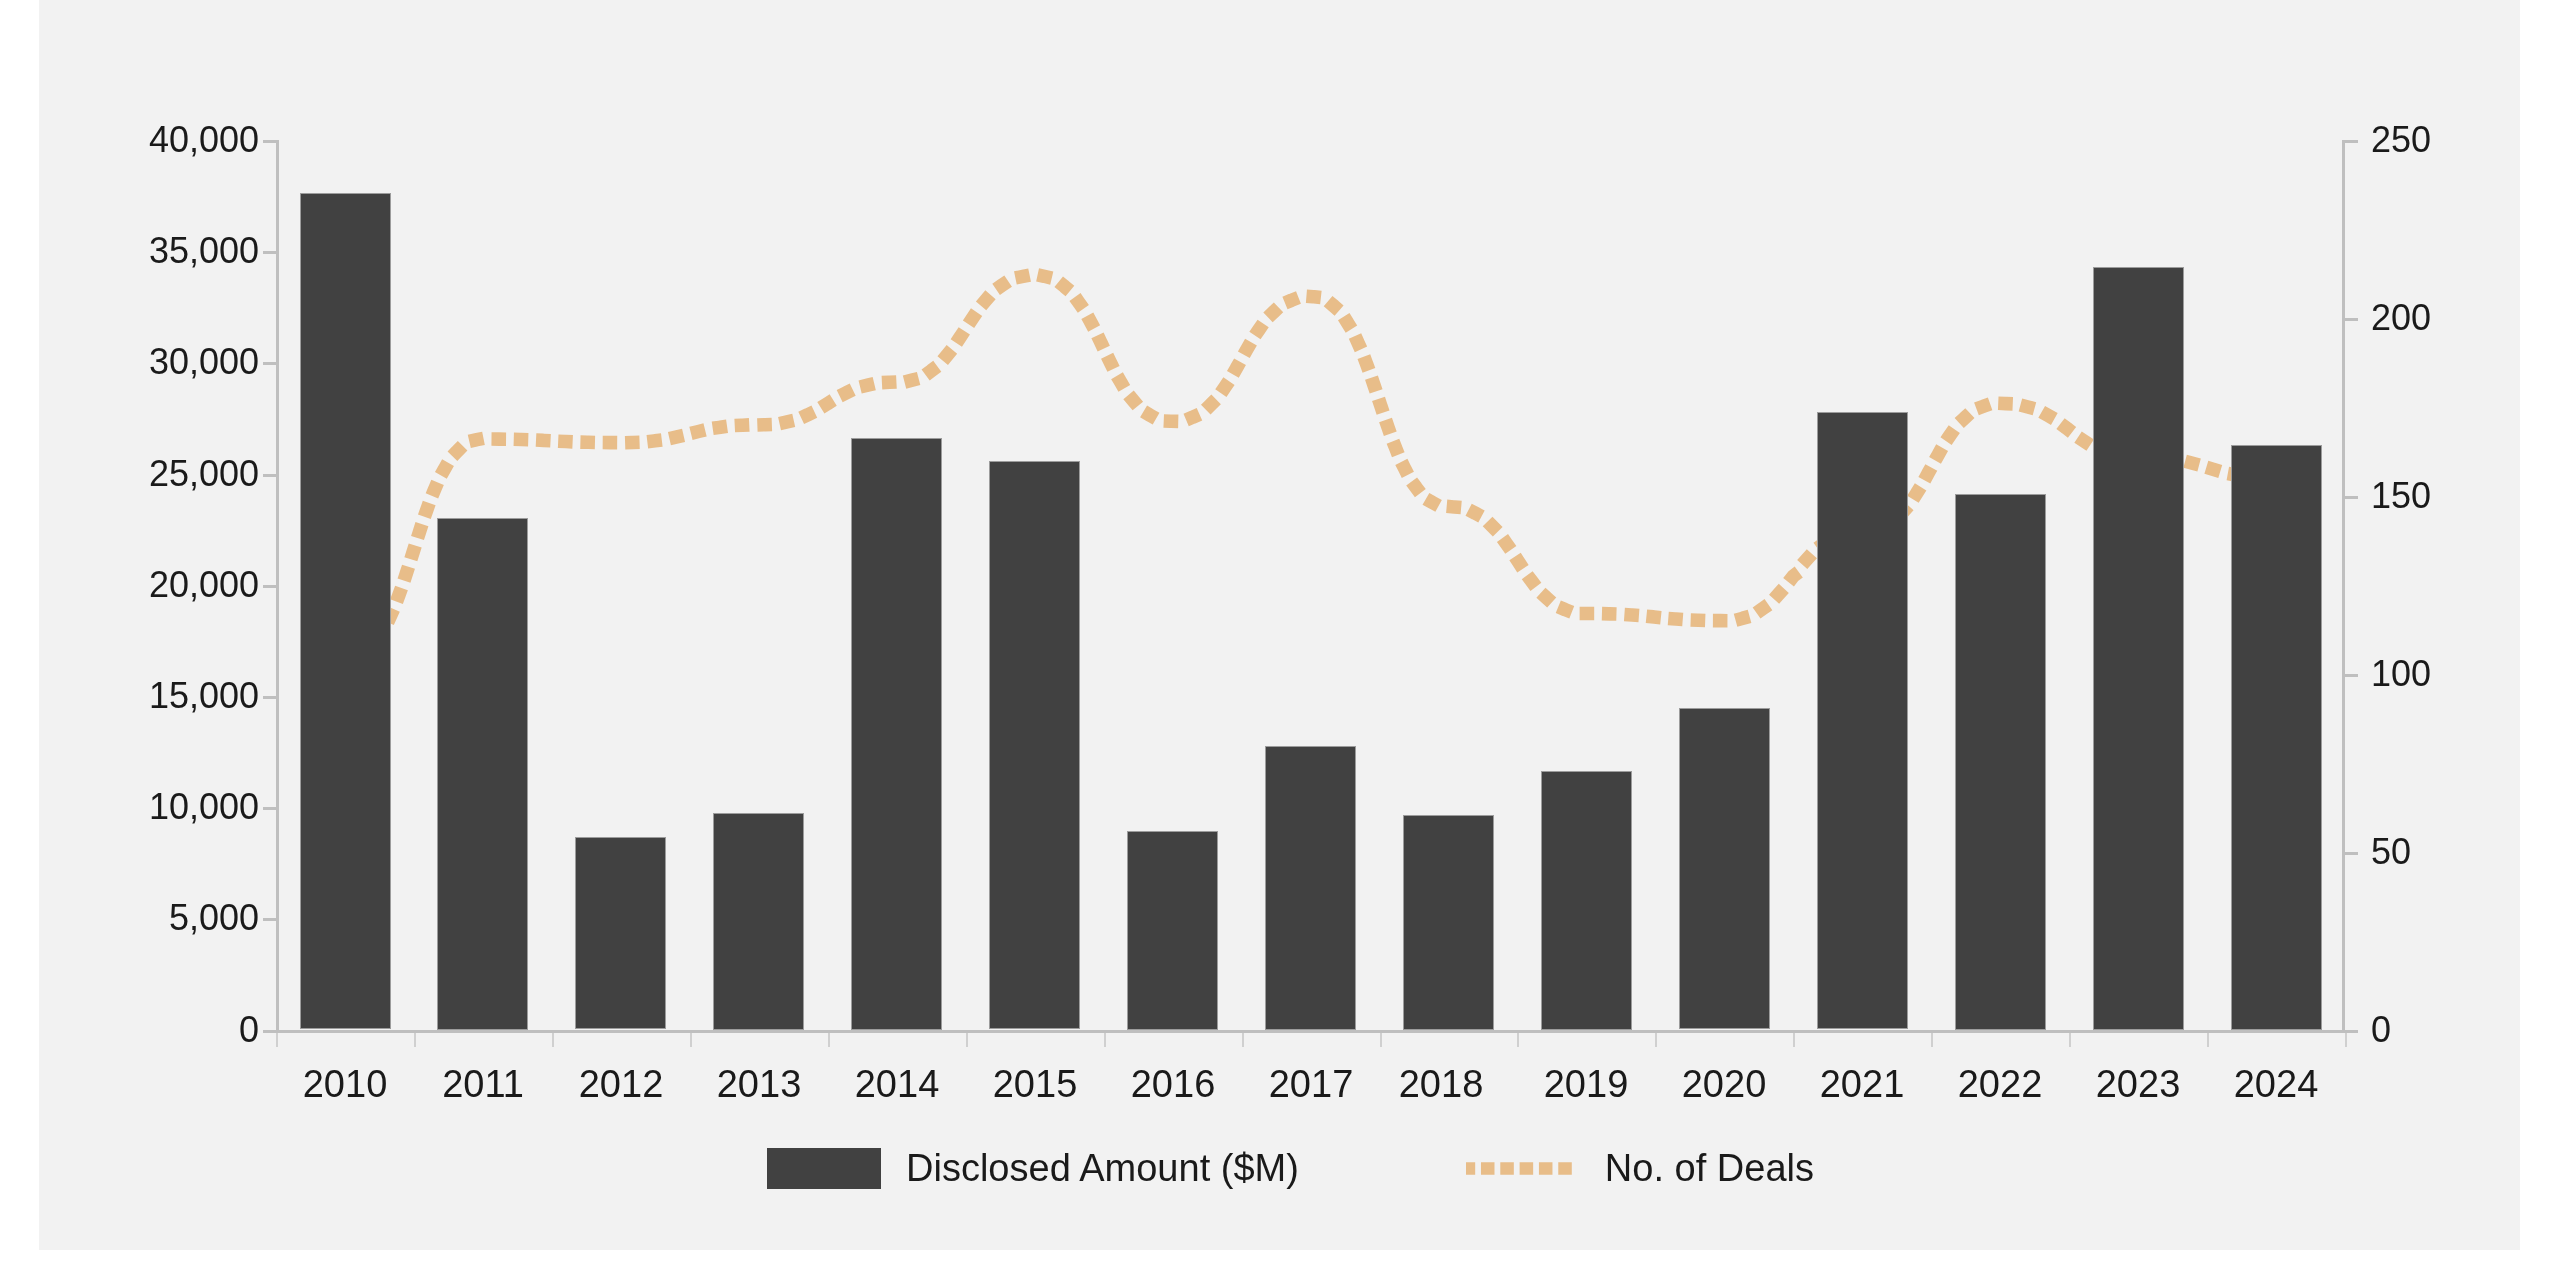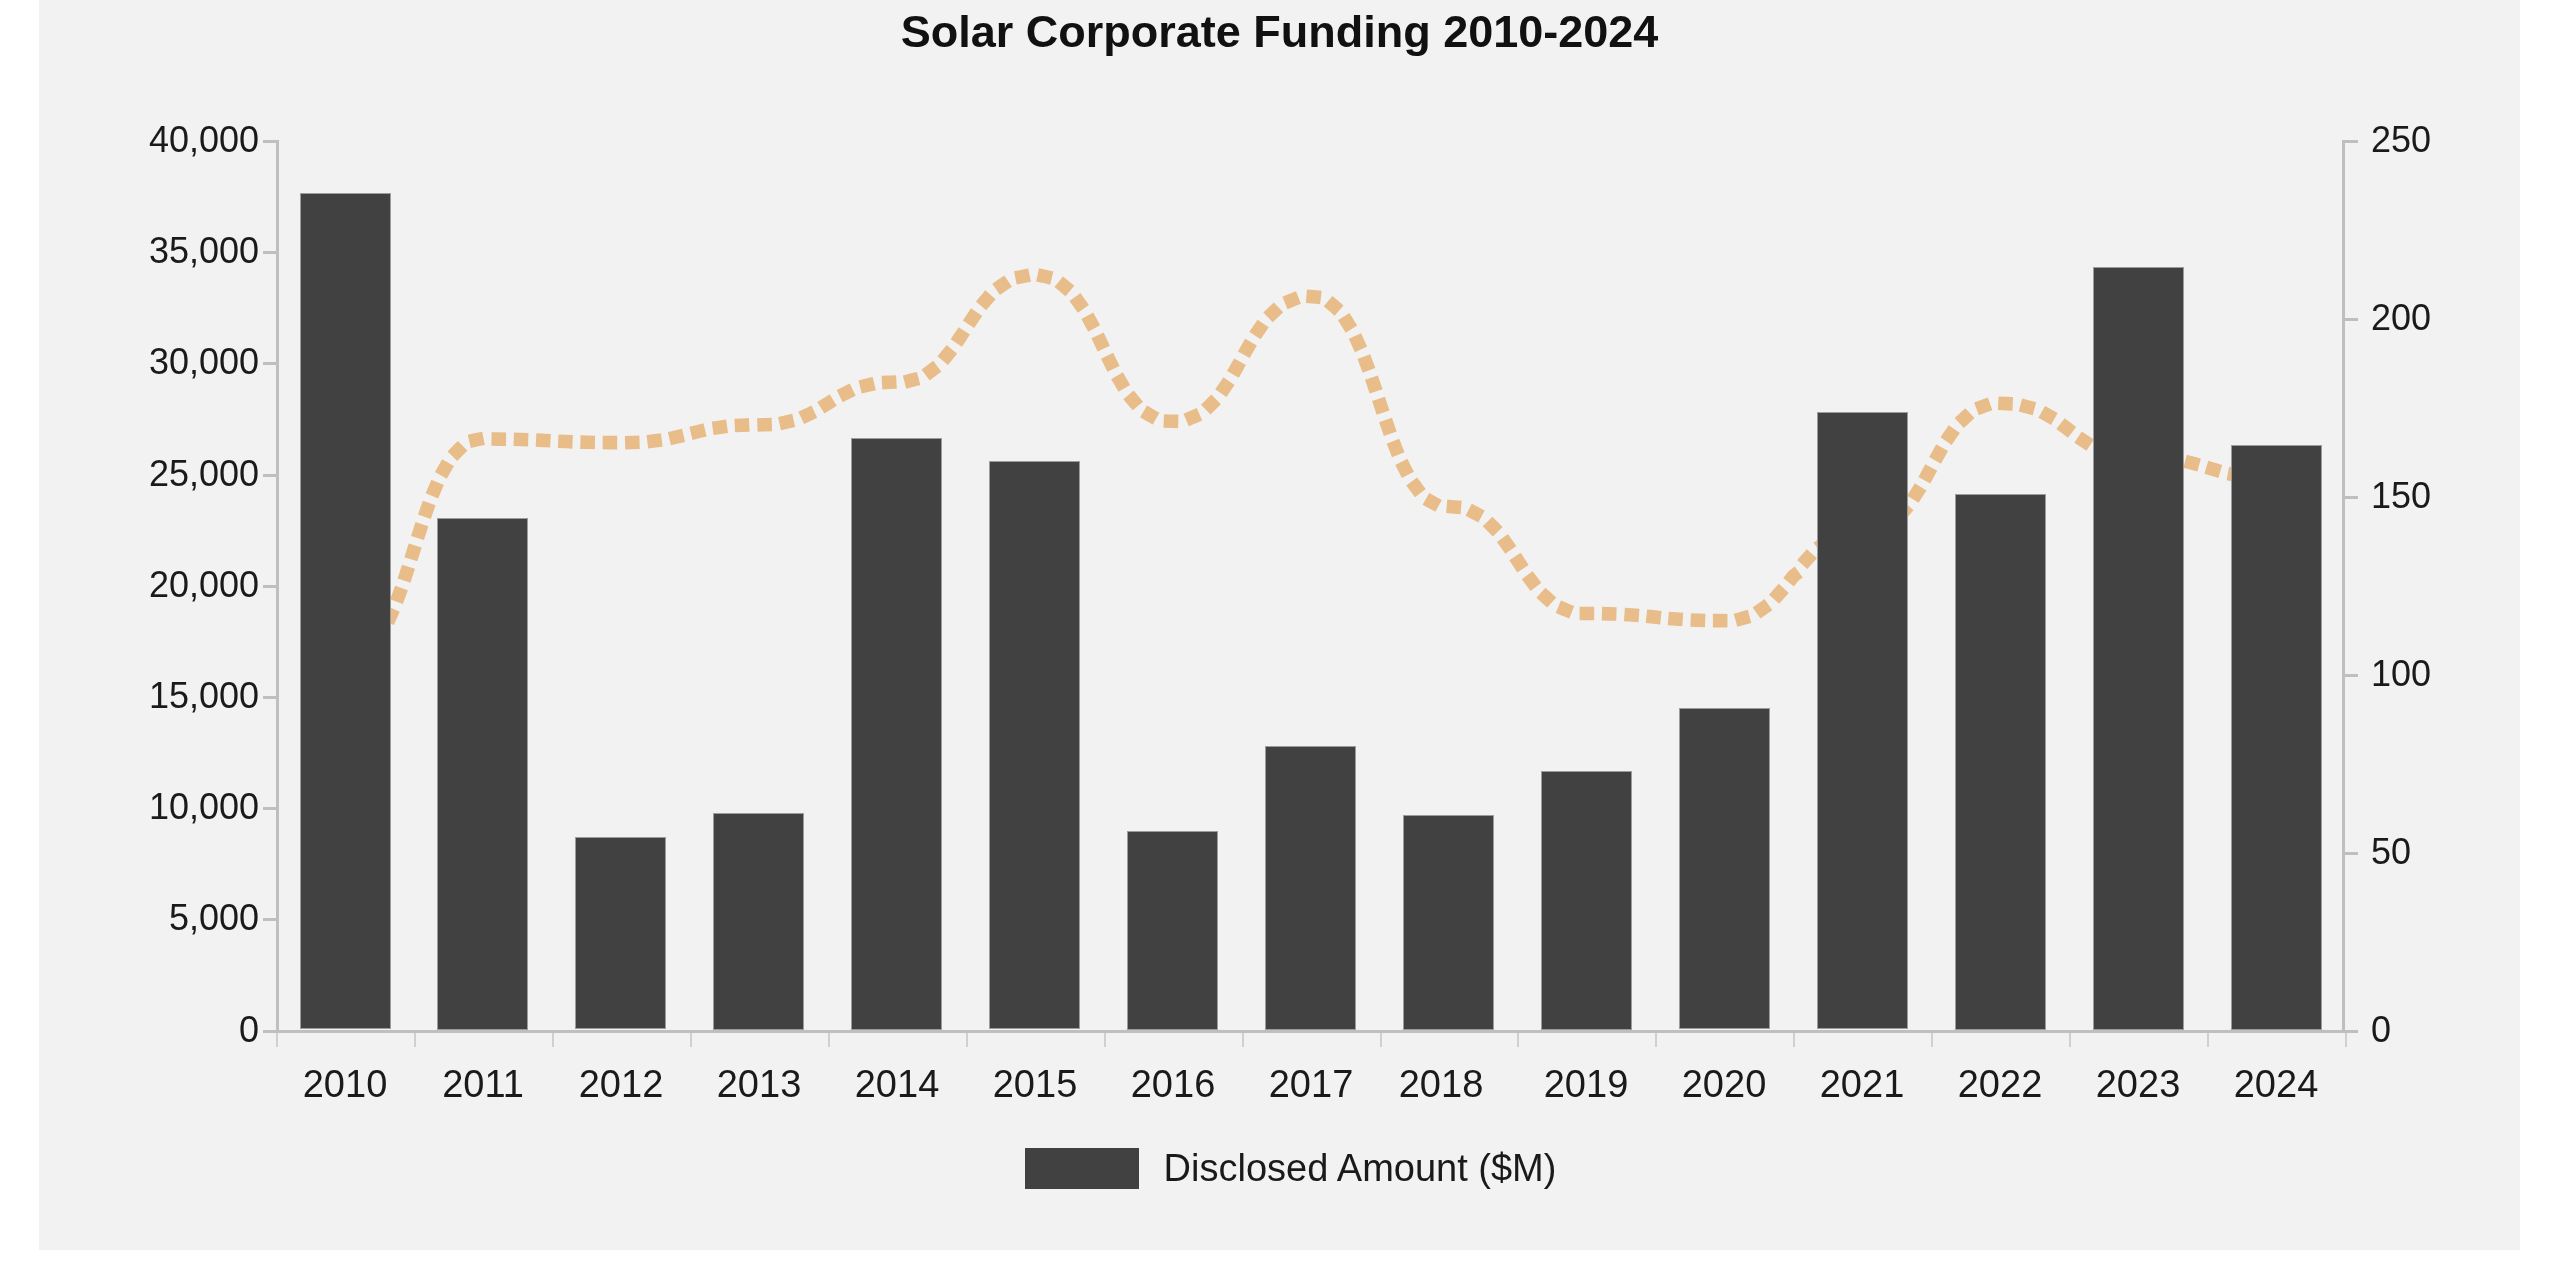--- a/index.html
+++ b/index.html
@@ -165,21 +165,20 @@
     color: #1a1a1a;
     white-space: nowrap;
   }
 </style>
 </head>
 <body>
 
 <div id="root">
   <div class="chart-panel">
 
-    <div class="chart-title">Solar Corporate Funding 2010-2024</div>
 
     <div class="plot" id="plot">
       <div class="axis-line axis-left"></div>
       <div class="axis-line axis-right"></div>
       <div class="axis-line axis-bottom"></div>
 
       <svg class="line-svg" id="line-svg" viewBox="0 0 2135 921" preserveAspectRatio="none">
           <path d="M 71.16666666666667 536.1120000000001 C 142.33333333333334 536.1120000000001, 142.33333333333334 308.448, 213.5 308.448 C 284.6666666666667 308.448, 284.6666666666667 312.12, 355.83333333333337 312.12 C 427 312.12, 427 293.76, 498.1666666666667 293.76 C 569.3333333333334 293.76, 569.3333333333334 249.69600000000003, 640.5 249.69600000000003 C 711.6666666666667 249.69600000000003, 711.6666666666667 139.53600000000006, 782.8333333333334 139.53600000000006 C 854 139.53600000000006, 854 290.08799999999997, 925.1666666666666 290.08799999999997 C 996.3333333333333 290.08799999999997, 996.3333333333333 161.5680000000001, 1067.5 161.5680000000001 C 1138.6666666666667 161.5680000000001, 1138.6666666666667 378.216, 1209.8333333333335 378.216 C 1281 378.216, 1281 488.376, 1352.1666666666667 488.376 C 1423.3333333333335 488.376, 1423.3333333333335 495.71999999999997, 1494.5000000000002 495.71999999999997 C 1565.666666666667 495.71999999999997, 1565.666666666667 403.91999999999996, 1636.8333333333335 403.91999999999996 C 1708 403.91999999999996, 1708 271.72800000000007, 1779.1666666666667 271.72800000000007 C 1850.3333333333335 271.72800000000007, 1850.3333333333335 326.808, 1921.5000000000002 326.808 C 1992.666666666667 326.808, 1992.666666666667 348.84000000000003, 2063.8333333333335 348.84000000000003" fill="none" stroke="#e8bd89" stroke-width="14" stroke-linecap="square" stroke-dasharray="1 22"></path>
         </svg>
     <div class="tick tick-left" style="top: 890px;"></div>
@@ -258,20 +257,28 @@
         <div class="bar" title="2022: 24100" style="left: 1679px; top: 354px; width: 91px; height: 536px; background: rgb(65, 65, 65);"></div>
         <div class="bar" title="2023: 34300" style="left: 1817px; top: 127px; width: 91px; height: 763px; background: rgb(65, 65, 65);"></div>
         <div class="bar" title="2024: 26300" style="left: 1955px; top: 305px; width: 91px; height: 585px; background: rgb(65, 65, 65);"></div>
       </div>
 
     <div class="legend">
       <div class="legend-item">
         <div class="legend-swatch-bar"></div>
         <div class="legend-text">Disclosed Amount ($M)</div>
       </div>
+      <div class="legend-item">
+        <div class="legend-swatch-line">
+          <svg width="114" height="41" viewBox="0 0 118 42">
+            <line x1="2" y1="21" x2="116" y2="21" stroke="#e8bd89" stroke-width="13" stroke-dasharray="1 19" stroke-linecap="square"></line>
+          </svg>
+        </div>
+        <div class="legend-text">No. of Deals</div>
+      </div>
     </div>
 
   </div>
 
   <div class="edge-left"></div>
   <div class="edge-right"></div>
   <div class="edge-bottom"></div>
 </div>
 
 

